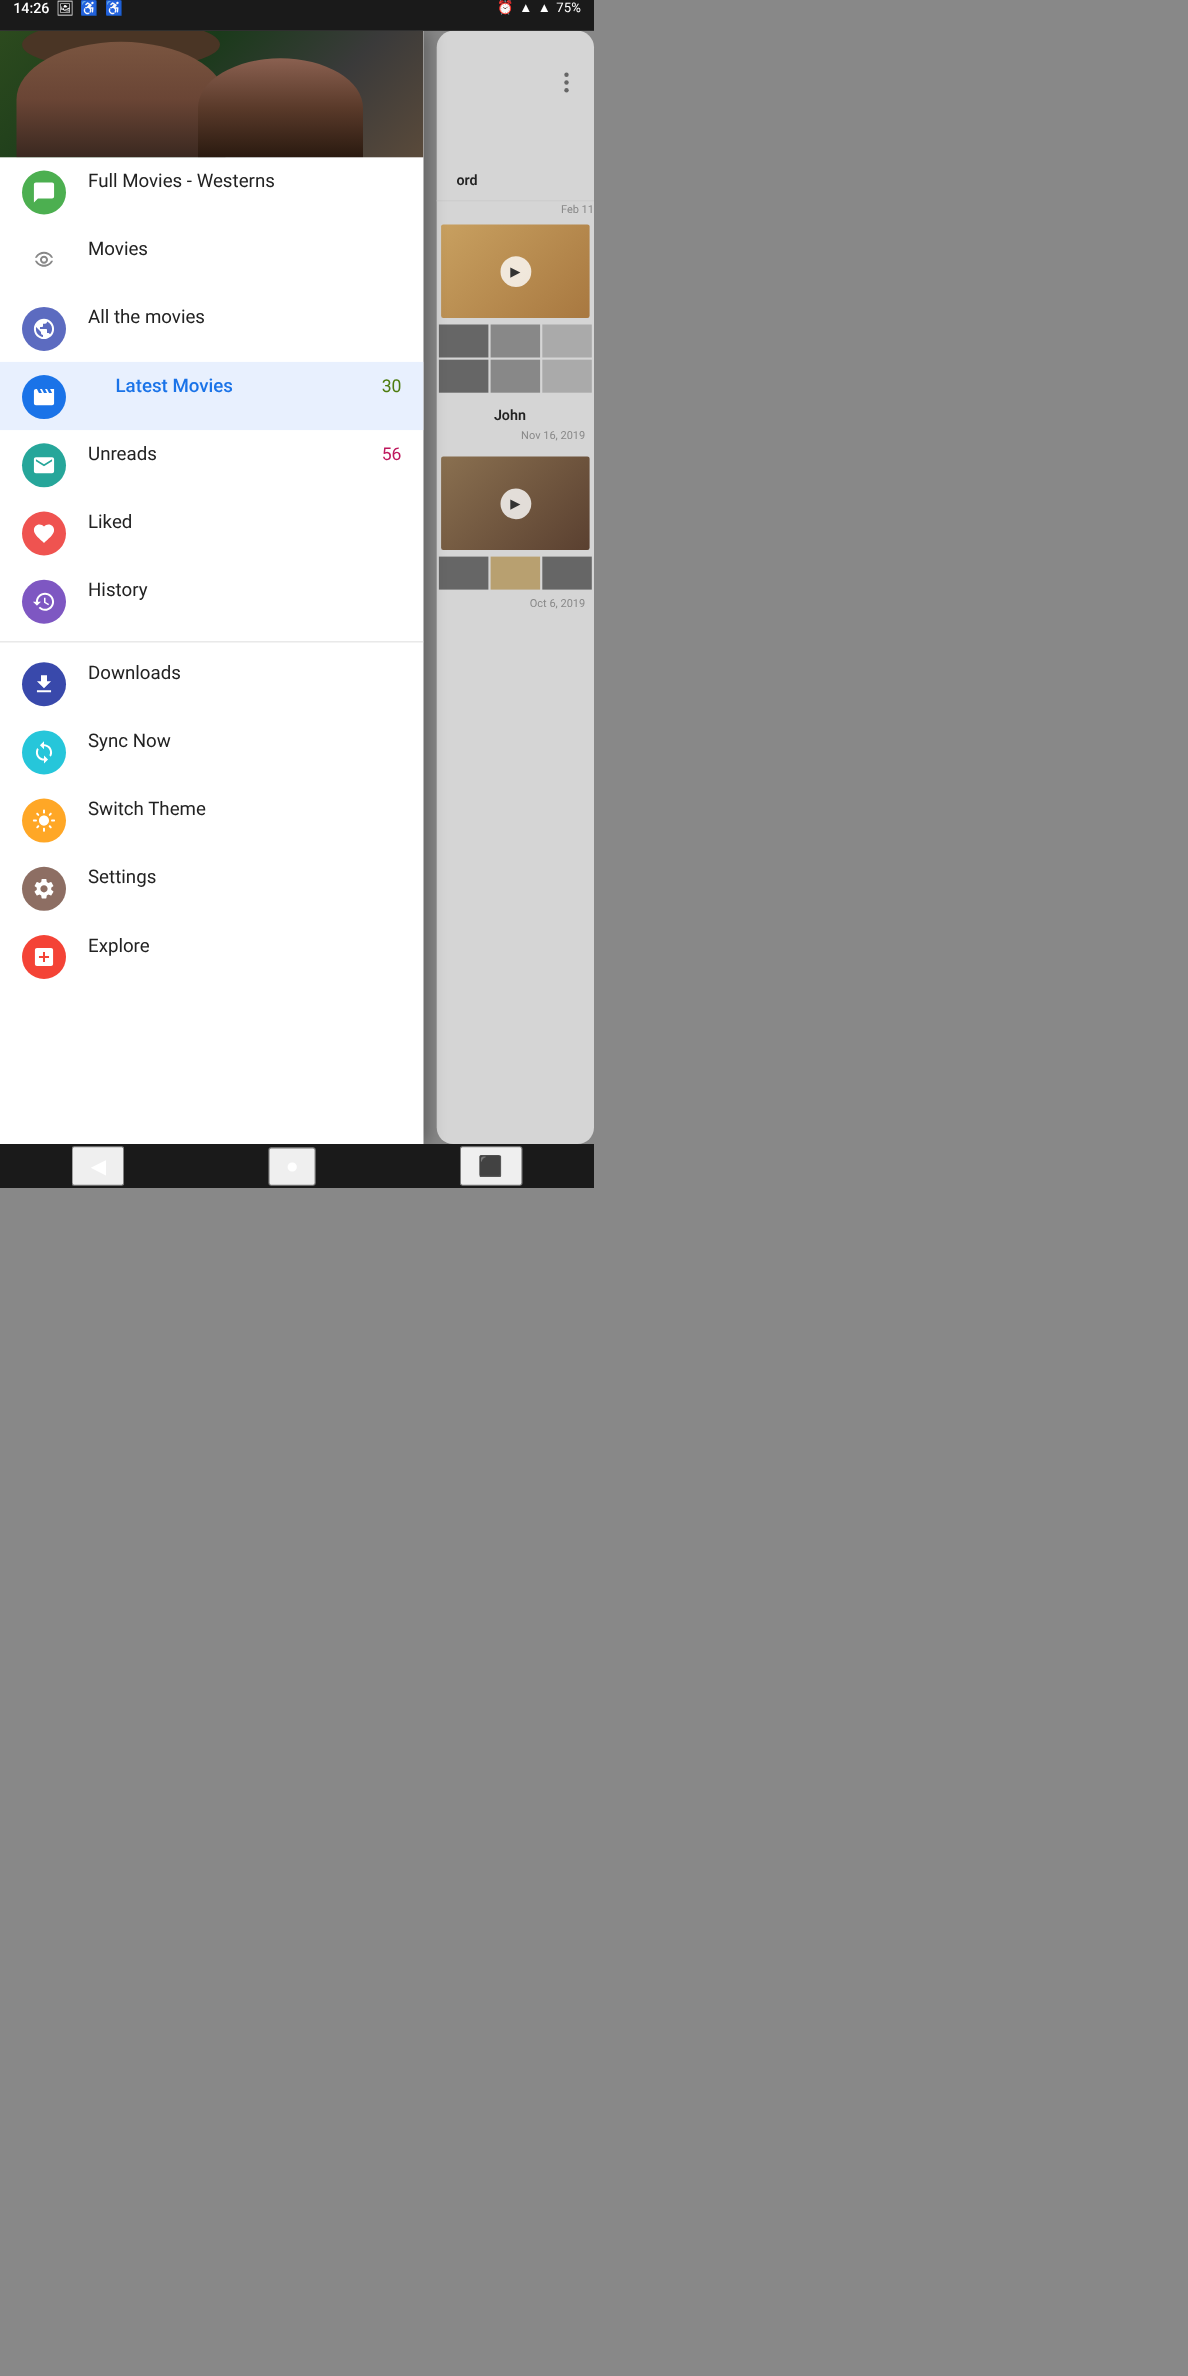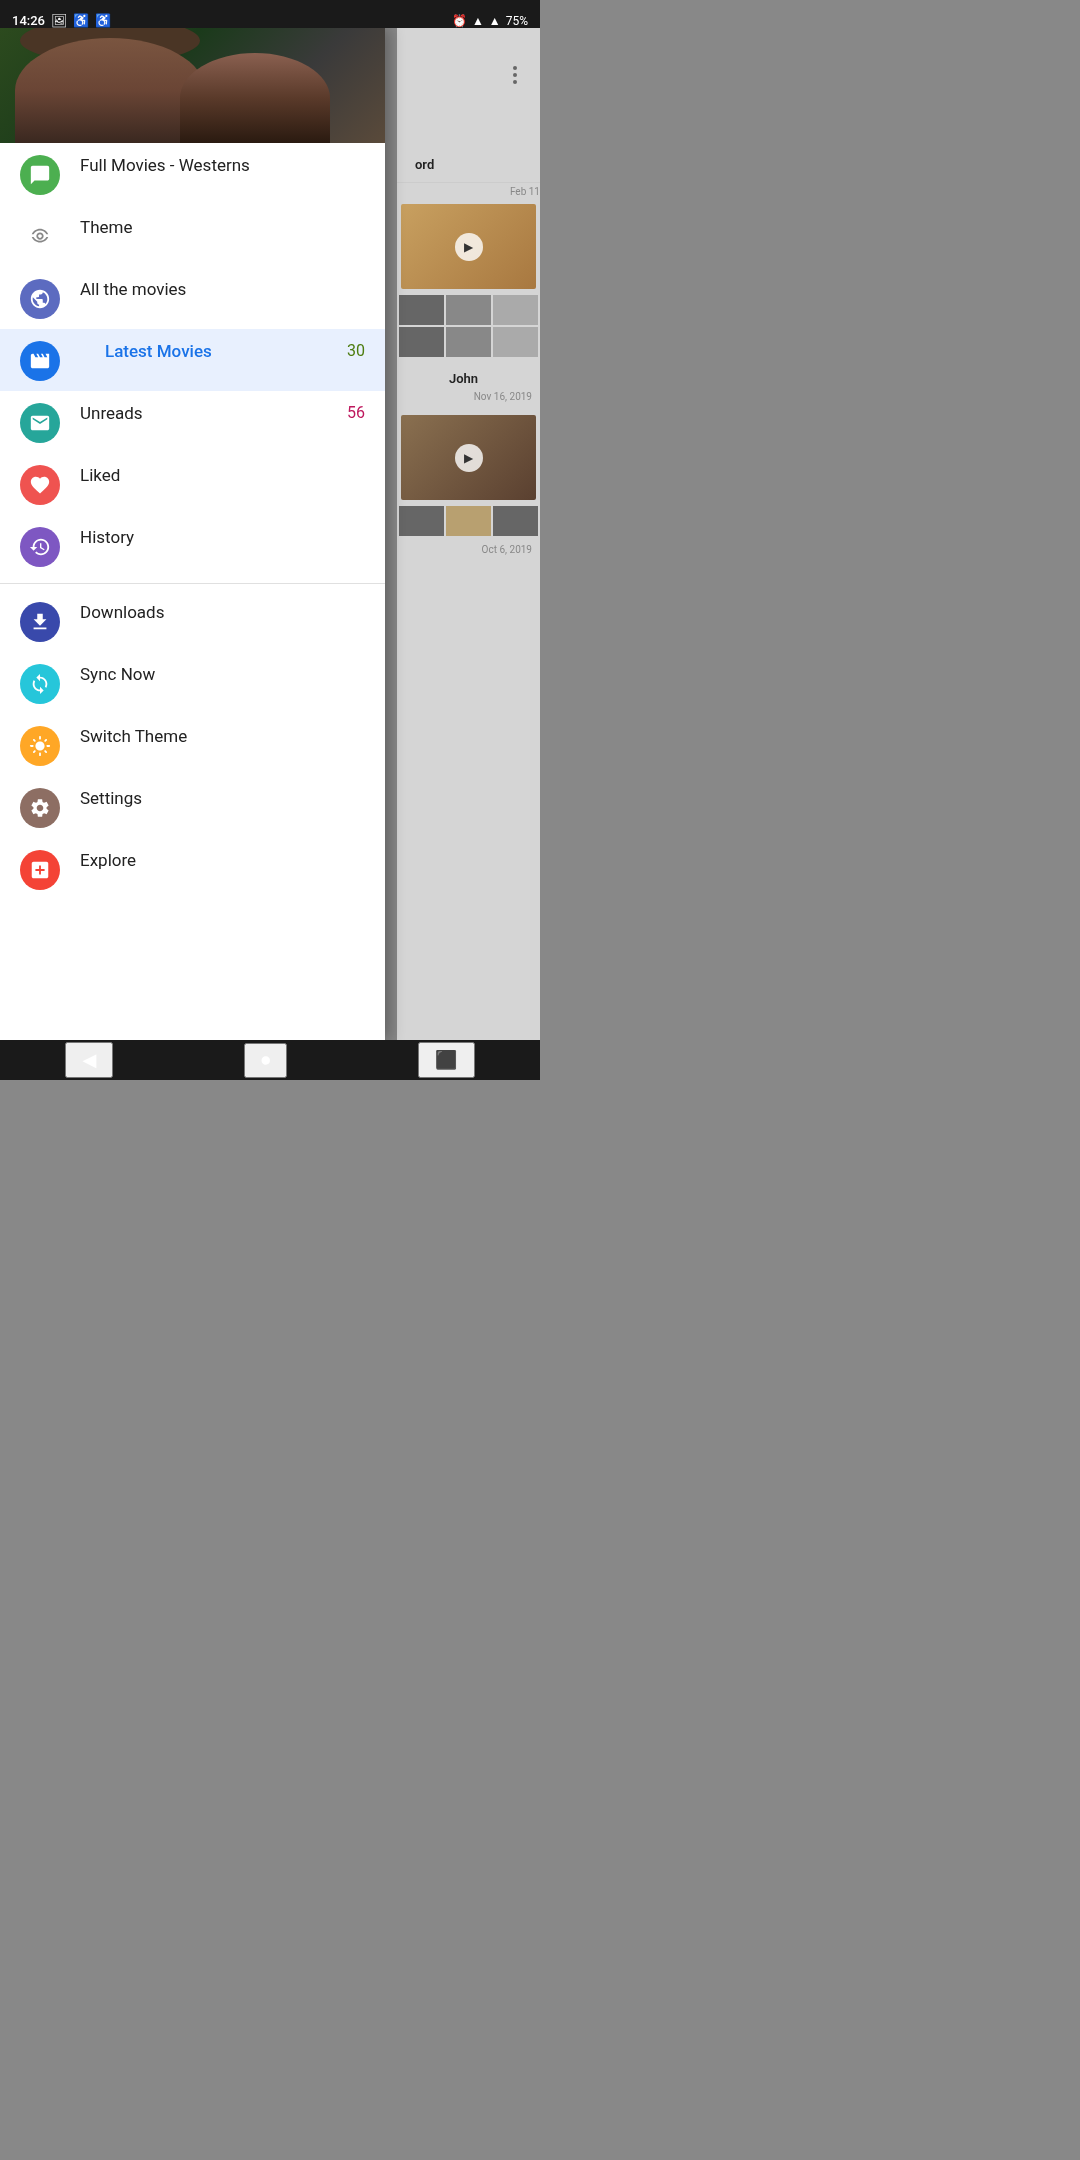--- a/index.html
+++ b/index.html
@@ -16,21 +16,21 @@
 
     
     .status-bar {
       position: absolute;
       top: 0;
       left: 0;
       width: 100%;
       height: 28px;
       background: #1a1a1a;
       display: flex;
-      align-items: flex-end;
+      align-items: flex-start;
       justify-content: space-between;
       padding: 0 12px;
       z-index: 100;
     }
     .status-bar-left {
       color: white;
       font-size: 13px;
       font-weight: 500;
       display: flex;
       align-items: center;
@@ -45,20 +45,21 @@
     }
 
     
     .right-panel {
       position: absolute;
       top: 28px;
       right: 0;
       width: 143px;
       height: calc(100% - 28px - 40px);
       background: #d5d5d5;
+      border-radius: 15px;
     }
 
     
     .three-dot-menu {
       position: absolute;
       top: 28px;
       right: 10px;
       width: 30px;
       display: flex;
       flex-direction: column;
@@ -364,21 +365,21 @@
       </div>
       <span class="nav-label">Full Movies - Westerns</span>
     </div>
 
     <div class="nav-item">
       <div class="nav-icon" style="background: transparent;">
         <svg class="icon-svg" viewBox="0 0 24 24" fill="#888">
           <path d="M12 3C8 3 4.5 5.5 3 9h2c1.3-2.4 3.9-4 7-4s5.7 1.6 7 4h2c-1.5-3.5-5-6-9-6zm0 4c-2.2 0-4 1.8-4 4s1.8 4 4 4 4-1.8 4-4-1.8-4-4-4zm0 6c-1.1 0-2-.9-2-2s.9-2 2-2 2 .9 2 2-.9 2-2 2zm0 3c-3.1 0-5.7-1.6-7-4H3c1.5 3.5 5 6 9 6s7.5-2.5 9-6h-2c-1.3 2.4-3.9 4-7 4z"></path>
         </svg>
       </div>
-      <span class="nav-label">Theme</span>
+      <span class="nav-label">Movies</span>
     </div>
 
     <div class="nav-item">
       <div class="nav-icon icon-circle-blue">
         <svg class="icon-svg" viewBox="0 0 24 24" fill="white">
           <path d="M12 2C6.48 2 2 6.48 2 12s4.48 10 10 10 10-4.48 10-10S17.52 2 12 2zm-1 17.93c-3.95-.49-7-3.85-7-7.93 0-.62.08-1.21.21-1.79L9 15v1c0 1.1.9 2 2 2v1.93zm6.9-2.54c-.26-.81-1-1.39-1.9-1.39h-1v-3c0-.55-.45-1-1-1H8v-2h2c.55 0 1-.45 1-1V7h2c1.1 0 2-.9 2-2v-.41c2.93 1.19 5 4.06 5 7.41 0 2.08-.8 3.97-2.1 5.39z"></path>
         </svg>
       </div>
       <span class="nav-label">All the movies</span>
     </div>

